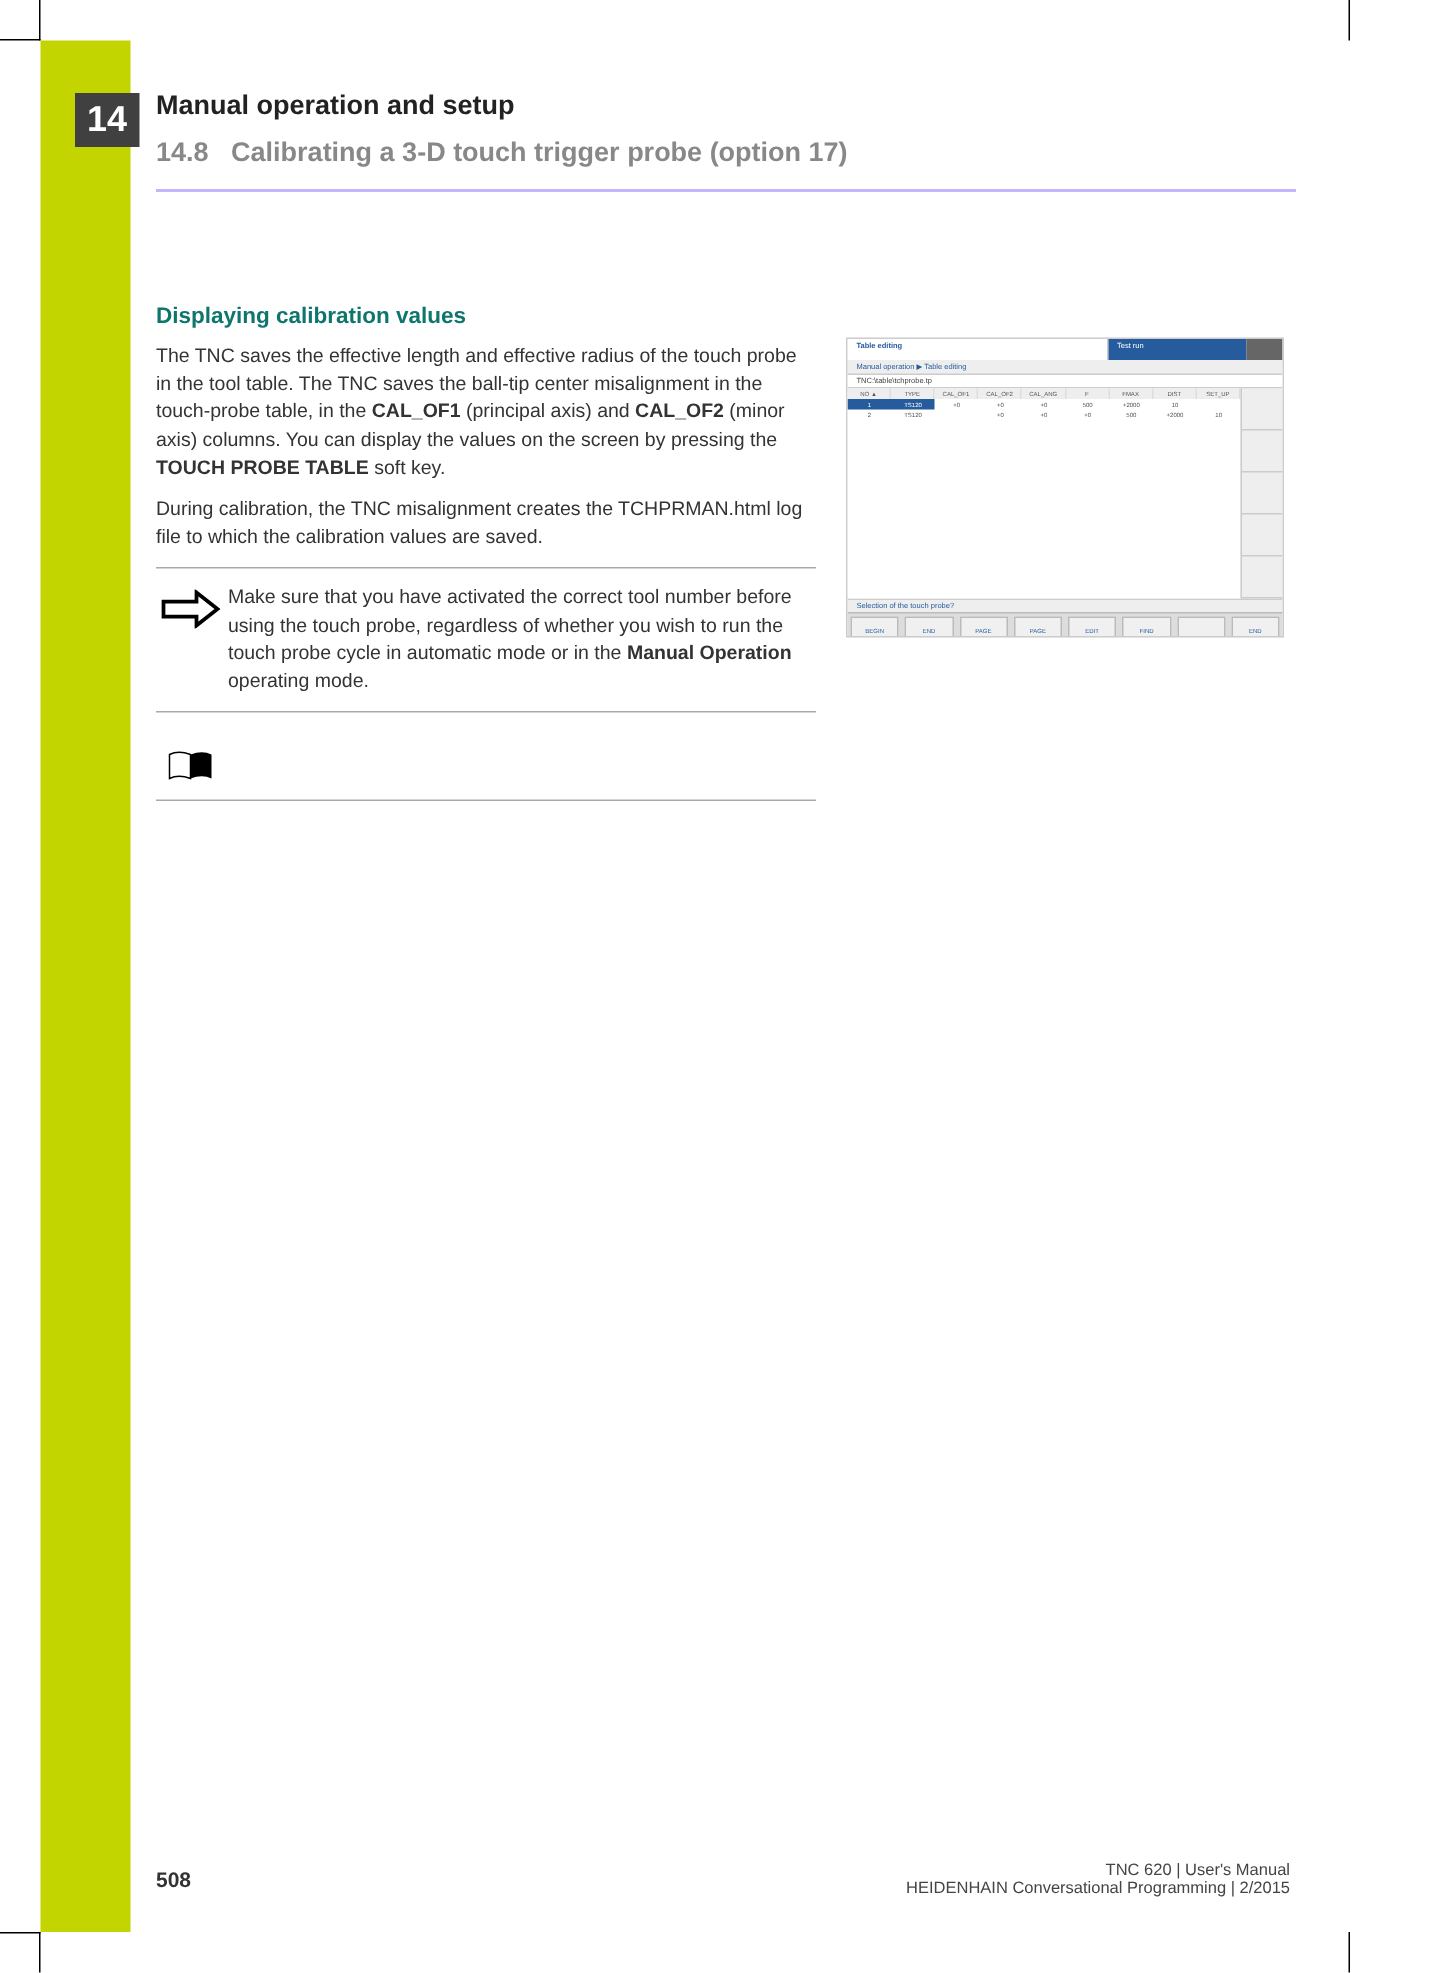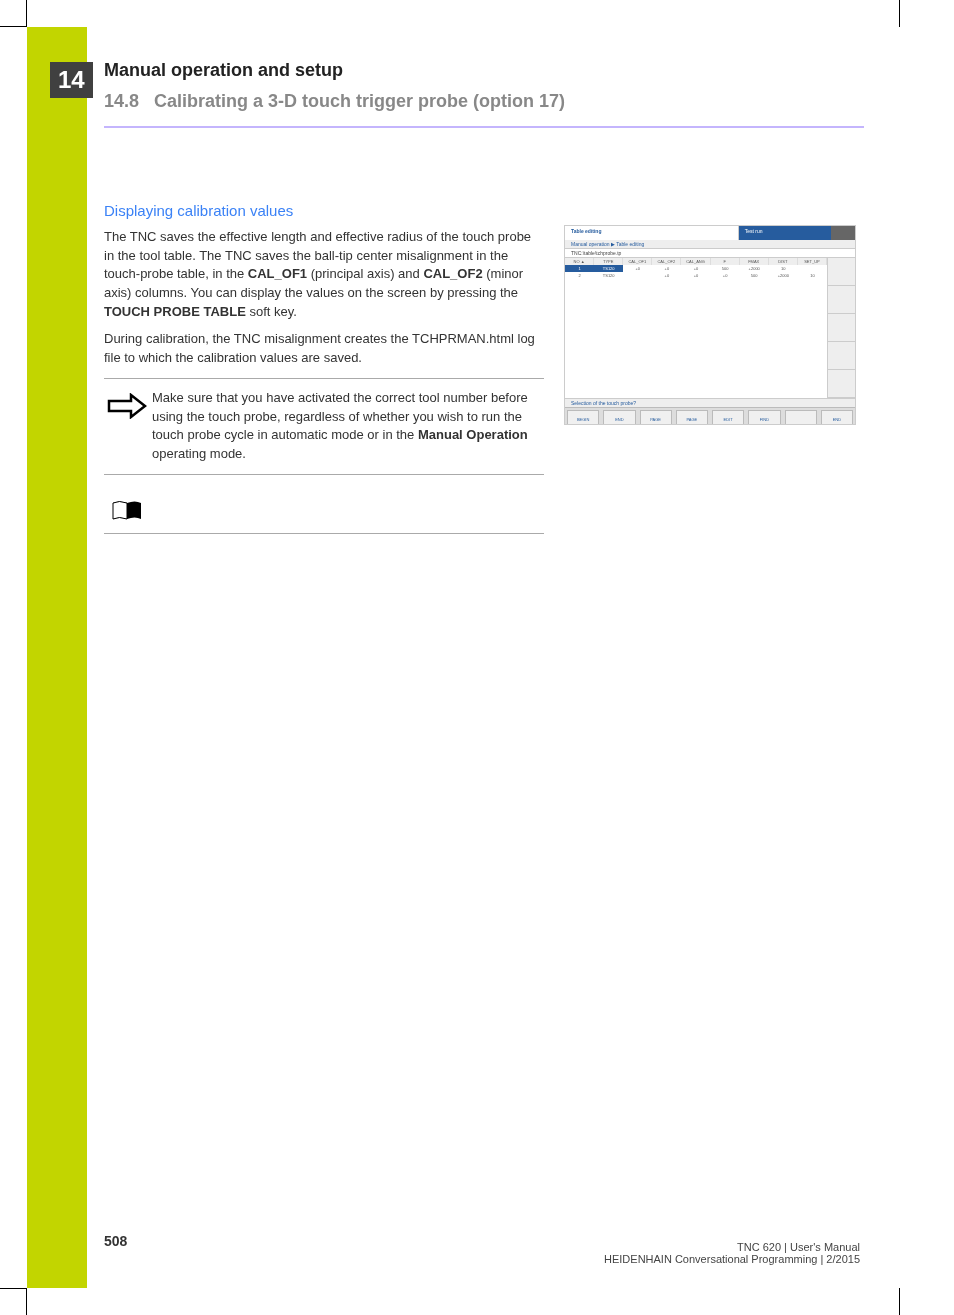--- a/index.html
+++ b/index.html
@@ -40,21 +40,21 @@
   }
   .chap-title { font-size: 18px; font-weight: bold; color: #222; margin-bottom: 10px;}
   .sec-title { font-size: 18px; font-weight: bold; color: #888; }
   .content {
     position: absolute;
     left: 104px; top: 200px;
     width: 440px;
     font-size: 13px;
     line-height: 1.45;
   }
-  .subhead { font-size: 15px; font-weight: normal; color: #3b82f6; margin-bottom: 6px;}
+  .subhead { font-size: 15px; font-weight: bold; color: #0f766e; margin-bottom: 6px;}
   .para { margin-bottom: 8px; color:#333;}
   .note {
     border-top: 1px solid #aaa;
     border-bottom: 1px solid #aaa;
     padding: 10px 0;
     margin-top: 10px;
     display: flex;
     gap: 2px;
   }
   .note + .note { border-top: none; }
@@ -94,21 +94,21 @@
 
   .footer {
     position: absolute;
     right: 94px; bottom: 50px;
     text-align: right;
     font-size: 11px;
     color: #444;
   }
   .pagenum {
     position: absolute;
-    left: 104px; bottom: 66px;
+    left: 104px; bottom: 54px;
     font-weight: bold;
     font-size: 14px;
   }
 </style>
 </head>
 <body>
 
 <div class="crop-top"></div>
 <div class="crop-top-r"></div>
 <div class="crop-bot"></div>

